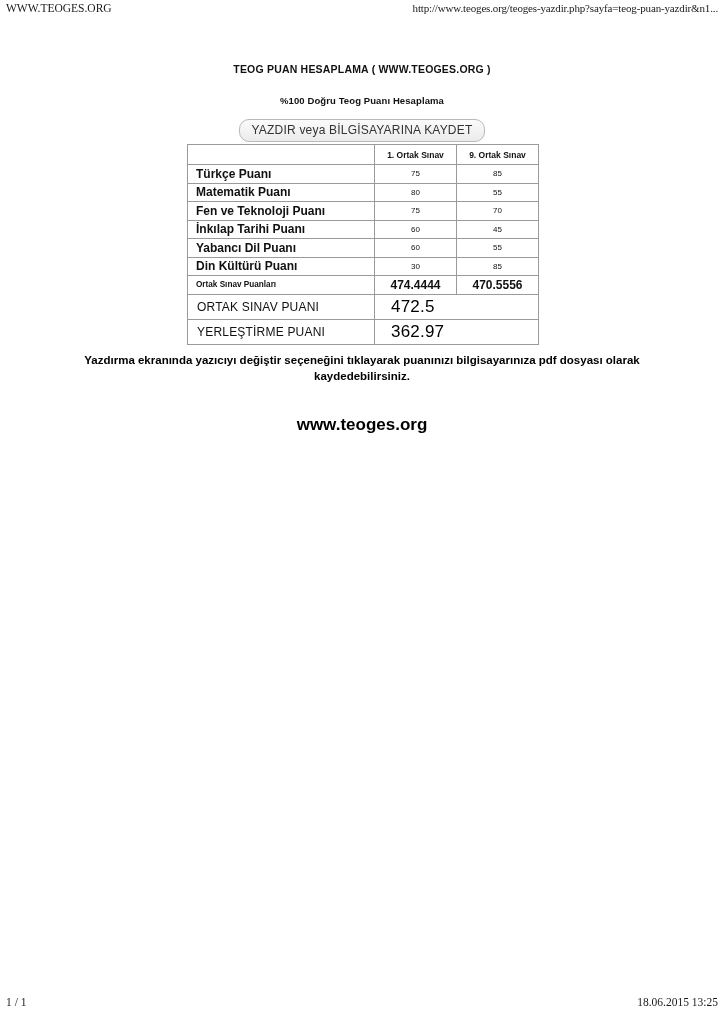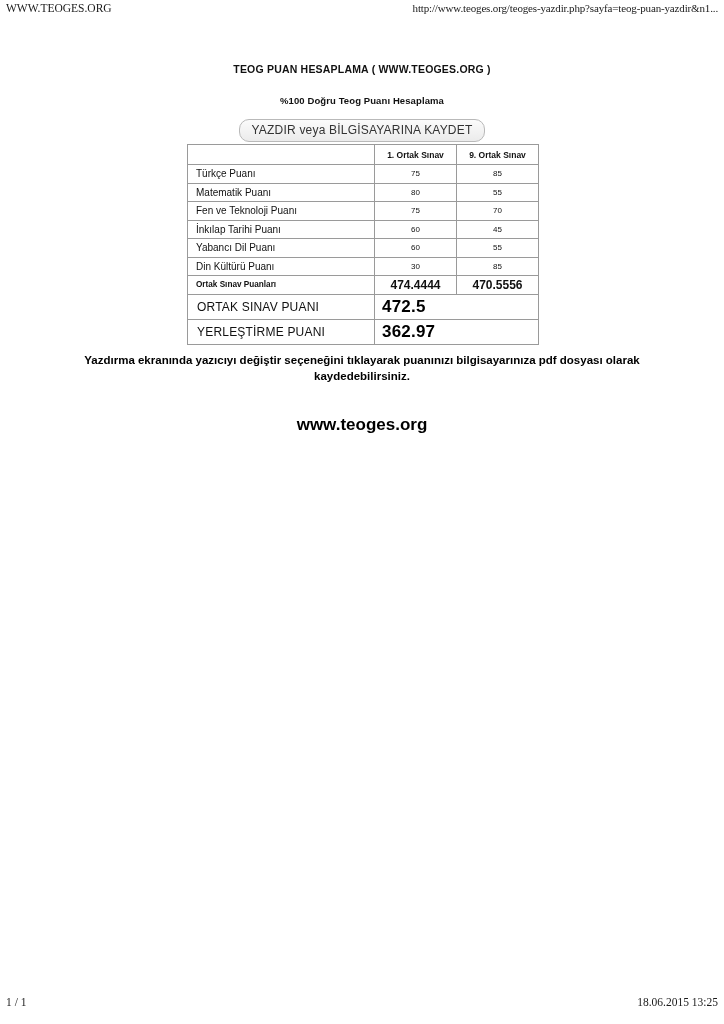--- a/index.html
+++ b/index.html
@@ -120,22 +120,22 @@
     font-size: 8.5px;
     font-weight: bold;
     text-align: center;
     color: #111;
     background: #fff;
   }
   thead th.blank { border-top: 1px solid #9a9a9a; }
 
   tbody td.lbl {
     height: 17.5px;
-    font-size: 10px;
-    font-weight: normal;
+    font-size: 12px;
+    font-weight: bold;
     padding-left: 8px;
     color: #111;
   }
   tbody td.val {
     height: 17.5px;
     font-size: 8px;
     text-align: center;
     color: #111;
   }
   tr.totals td.lbl { font-size: 8.2px; font-weight: bold; }
@@ -145,23 +145,23 @@
     height: 24px;
   }
   tr.big td.lbl {
     font-size: 12px;
     font-weight: normal;
     padding-left: 9px;
     letter-spacing: 0.2px;
   }
   tr.big td.bigval {
     font-size: 17px;
-    font-weight: bold;
+    font-weight: normal;
     text-align: left;
-    padding-left: 7px;
+    padding-left: 16px;
     letter-spacing: 0.2px;
   }
 
   
   .note {
     position: absolute;
     top: 345px;
     left: 62px;
     width: 600px;
     text-align: center;

